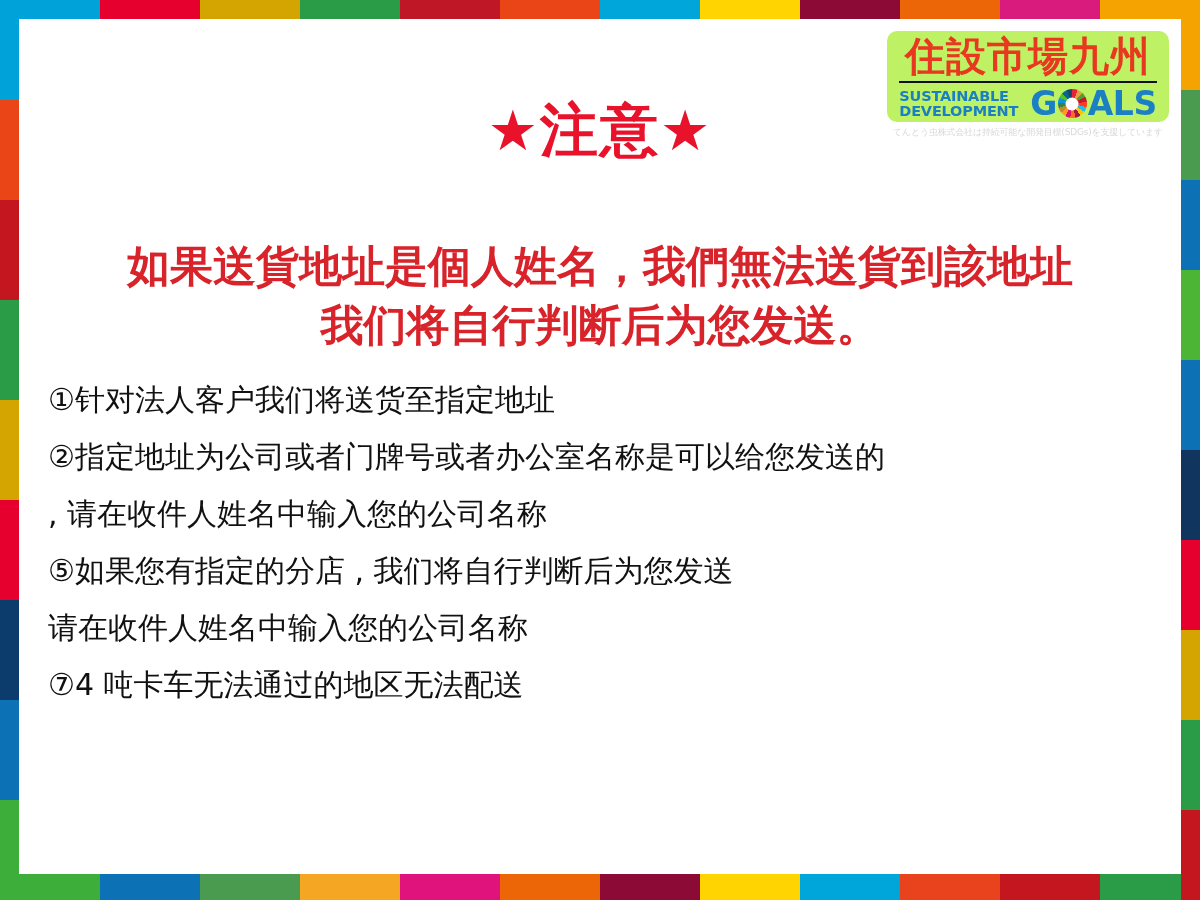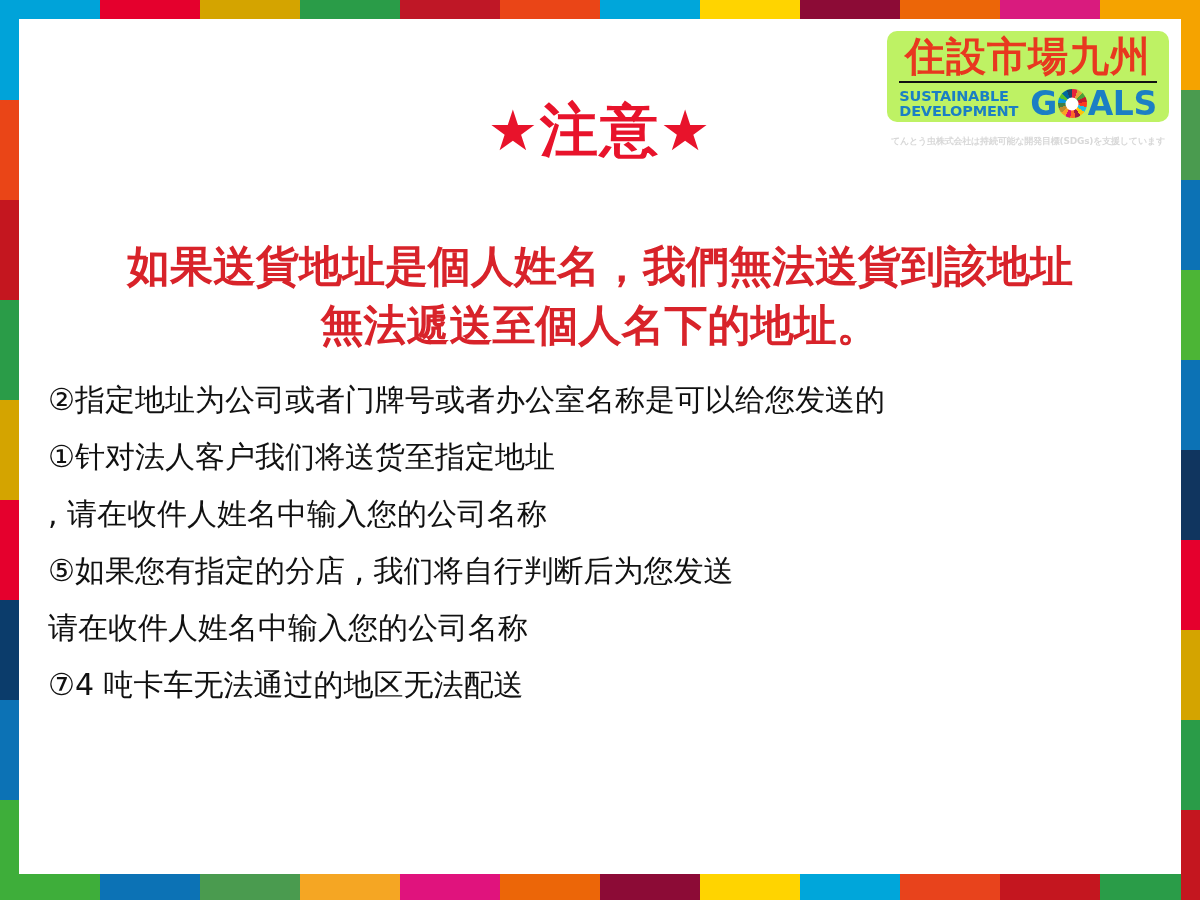--- a/index.html
+++ b/index.html
@@ -122,26 +122,25 @@
   .sdg-wheel::after {
     content: "";
     position: absolute;
     left: 50%; top: 50%;
     transform: translate(-50%, -50%);
     width: 13px; height: 13px;
     border-radius: 50%;
     background: #ffffff;
   }
   .logo-caption {
-    margin-top: 13px;
+    margin-top: 4px;
     color: #d8d8d8;
     font-size: 9px;
     white-space: nowrap;
     letter-spacing: -0.2px;
-    font-weight: bold;
   }
 
   
   .attention {
     position: absolute;
     left: 0;
     right: 0;
     top: 82px;
     text-align: center;
     color: #e8132b;
@@ -259,25 +258,25 @@
         </div>
       </div>
       <div class="logo-caption">てんとう虫株式会社は持続可能な開発目標(SDGs)を支援しています</div>
     </div>
 
     <div class="attention">
       <span class="star">★</span><span>注意</span><span class="star">★</span>
     </div>
 
     <div class="warn warn-1">如果送貨地址是個人姓名，我們無法送貨到該地址</div>
-    <div class="warn warn-2">無法遞送至個人名下的地址。</div>
+    <div class="warn warn-2">我们将自行判断后为您发送。</div>
 
     <div class="body-list">
+      <div class="body-line">①针对法人客户我们将送货至指定地址</div>
       <div class="body-line">②指定地址为公司或者门牌号或者办公室名称是可以给您发送的</div>
-      <div class="body-line">①针对法人客户我们将送货至指定地址</div>
       <div class="body-line">, 请在收件人姓名中输入您的公司名称</div>
       <div class="body-line">⑤如果您有指定的分店 , 我们将自行判断后为您发送</div>
       <div class="body-line">请在收件人姓名中输入您的公司名称</div>
       <div class="body-line">⑦4 吨卡车无法通过的地区无法配送</div>
     </div>
 
   </div>
 </div>
 
 </body></html>

